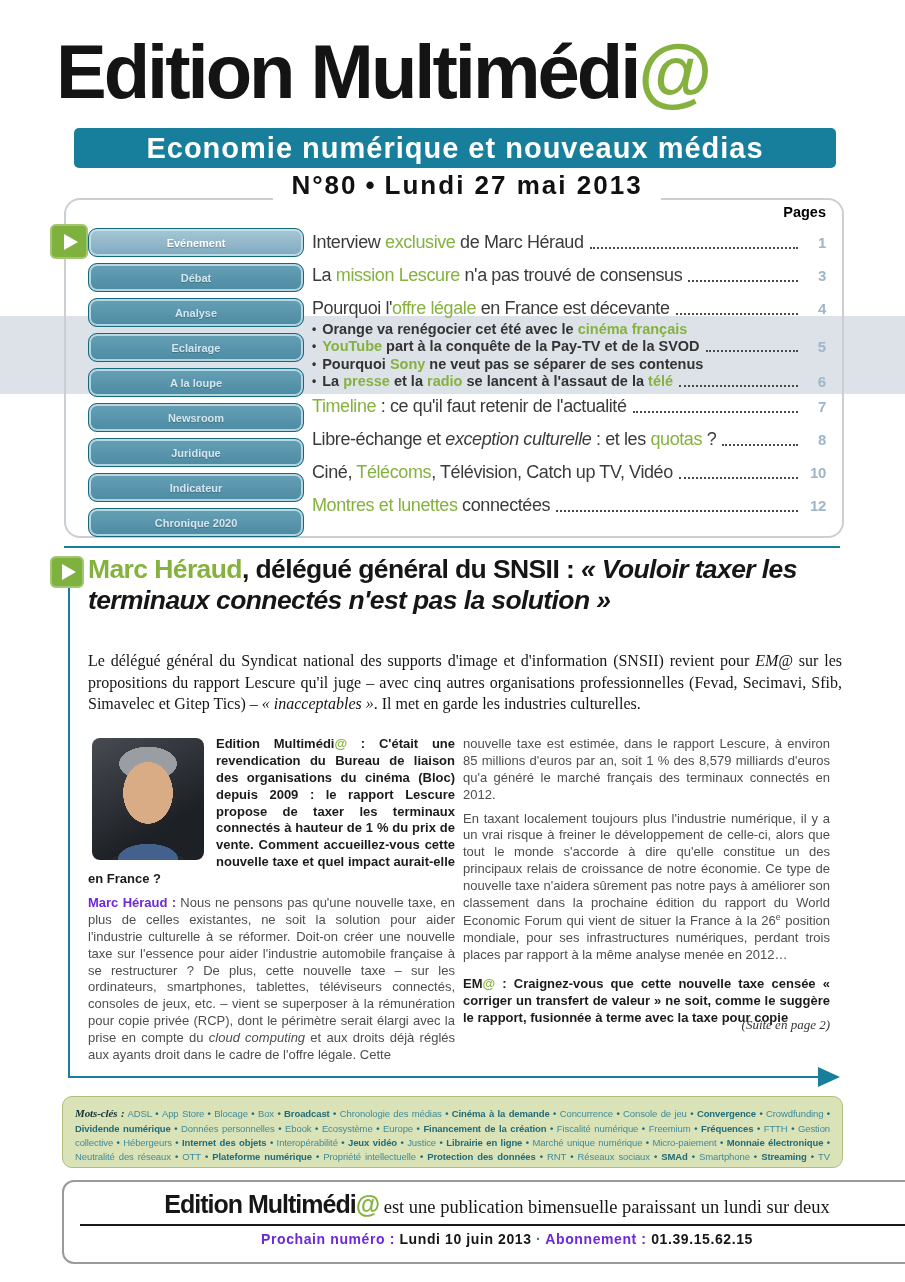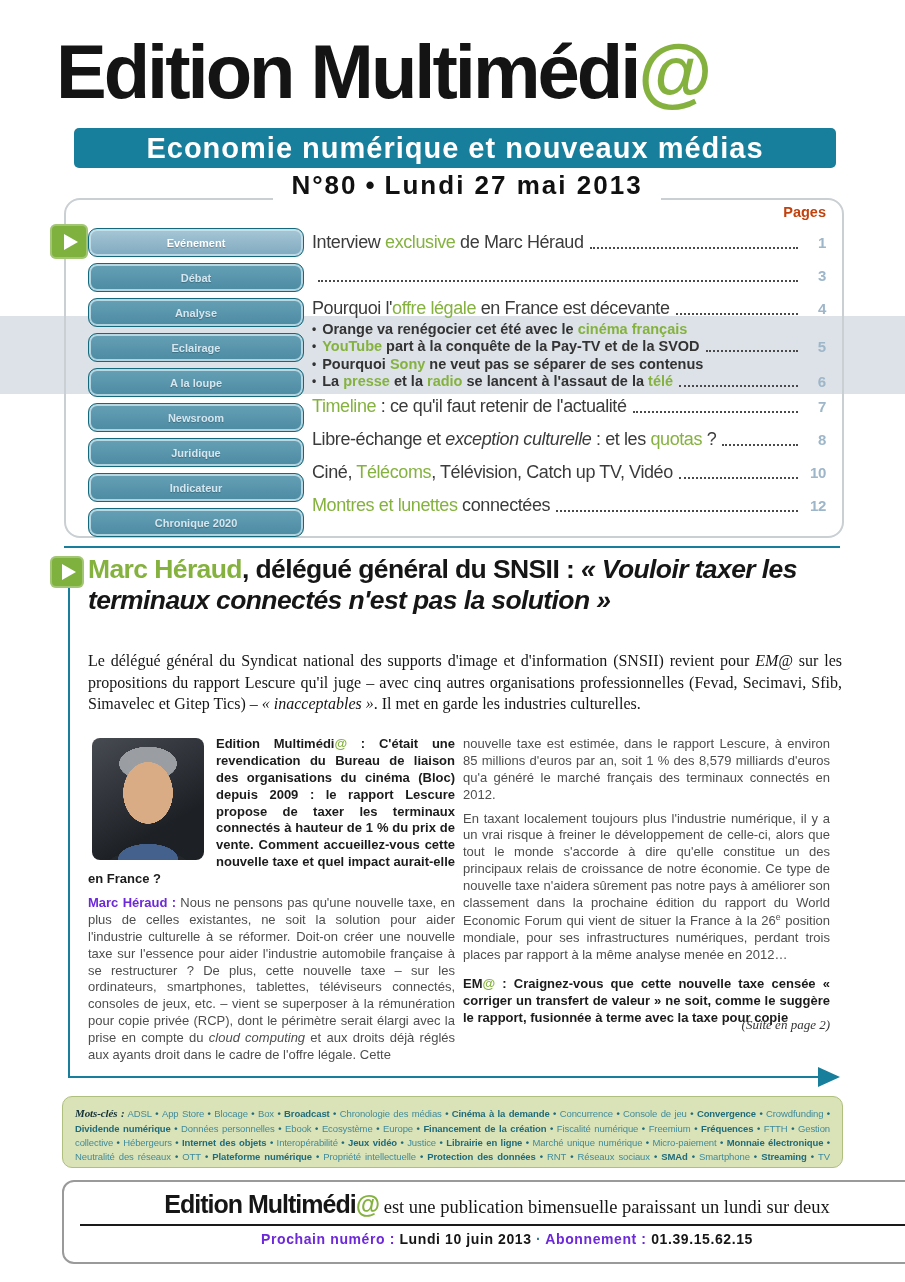--- a/index.html
+++ b/index.html
@@ -16,21 +16,21 @@
   .tagline{position:absolute;left:74px;top:128px;width:762px;height:40px;background:#177E9B;
         border-radius:5px;display:flex;align-items:center;justify-content:center;color:#fff;
         font-size:29px;font-weight:bold;letter-spacing:1px;}
   .issue{position:absolute;left:0;top:170px;width:100%;text-align:center;z-index:3;}
   .issue .wrap{background:#fff;padding:0 18px;font-size:26px;font-weight:bold;letter-spacing:2px;color:#111;}
   .issue .dot{margin:0 8px;color:#111;}
 
   
   .toc-box{position:absolute;left:64px;top:198px;width:776px;height:336px;border:2px solid #C9CFD3;
         border-radius:16px;z-index:1;}
-  .pages{position:absolute;top:4px;right:16px;color:#c2410c;font-weight:bold;font-size:14.5px;}
+  .pages{position:absolute;top:4px;right:16px;color:#000000;font-weight:bold;font-size:14.5px;}
   .cats{position:absolute;left:22px;top:28px;width:216px;}
   .cat-btn{height:27px;margin-bottom:6px;border-radius:9px;border:1px solid #14697C;
         background:linear-gradient(#66A0B5,#4C8BA3);box-shadow:inset 0 0 0 2px rgba(205,229,238,.8);
         color:#D4E7F0;font-size:11px;font-weight:bold;display:flex;align-items:center;justify-content:center;
         cursor:pointer;text-shadow:0 1px 1px rgba(0,0,0,.25);}
   .cat-btn.active{background:linear-gradient(#A7C7D6,#7FA9BF);color:#fff;}
   .entries{position:absolute;left:246px;top:0;width:514px;height:336px;}
   .erow{position:absolute;left:0;width:100%;height:33px;display:flex;align-items:center;
         font-size:18px;letter-spacing:-0.4px;color:#3B3B3B;white-space:nowrap;}
   .pos-0{top:26px}.pos-1{top:59px}.pos-2{top:92px}.pos-3{top:120px}
@@ -128,20 +128,21 @@
         <div class="cat-btn">Indicateur</div>
         <div class="cat-btn">Chronique 2020</div>
       </div>
     <div class="entries">
         <div class="erow pos-0">
           <span class="etext"><span>Interview </span><span class="seg-g">exclusive</span><span> de Marc Héraud</span></span>
           <span class="leader"></span>
           <span class="pnum">1</span>
         </div>
         <div class="erow pos-1">
+          <span class="etext"><span>La </span><span class="seg-g">mission Lescure</span><span> n'a pas trouvé de consensus</span></span>
           <span class="leader"></span>
           <span class="pnum">3</span>
         </div>
         <div class="erow pos-2">
           <span class="etext"><span>Pourquoi l'</span><span class="seg-g">offre légale</span><span> en France est décevante</span></span>
           <span class="leader"></span>
           <span class="pnum">4</span>
         </div>
         <div class="bullets pos-3">
           <div class="brow">

